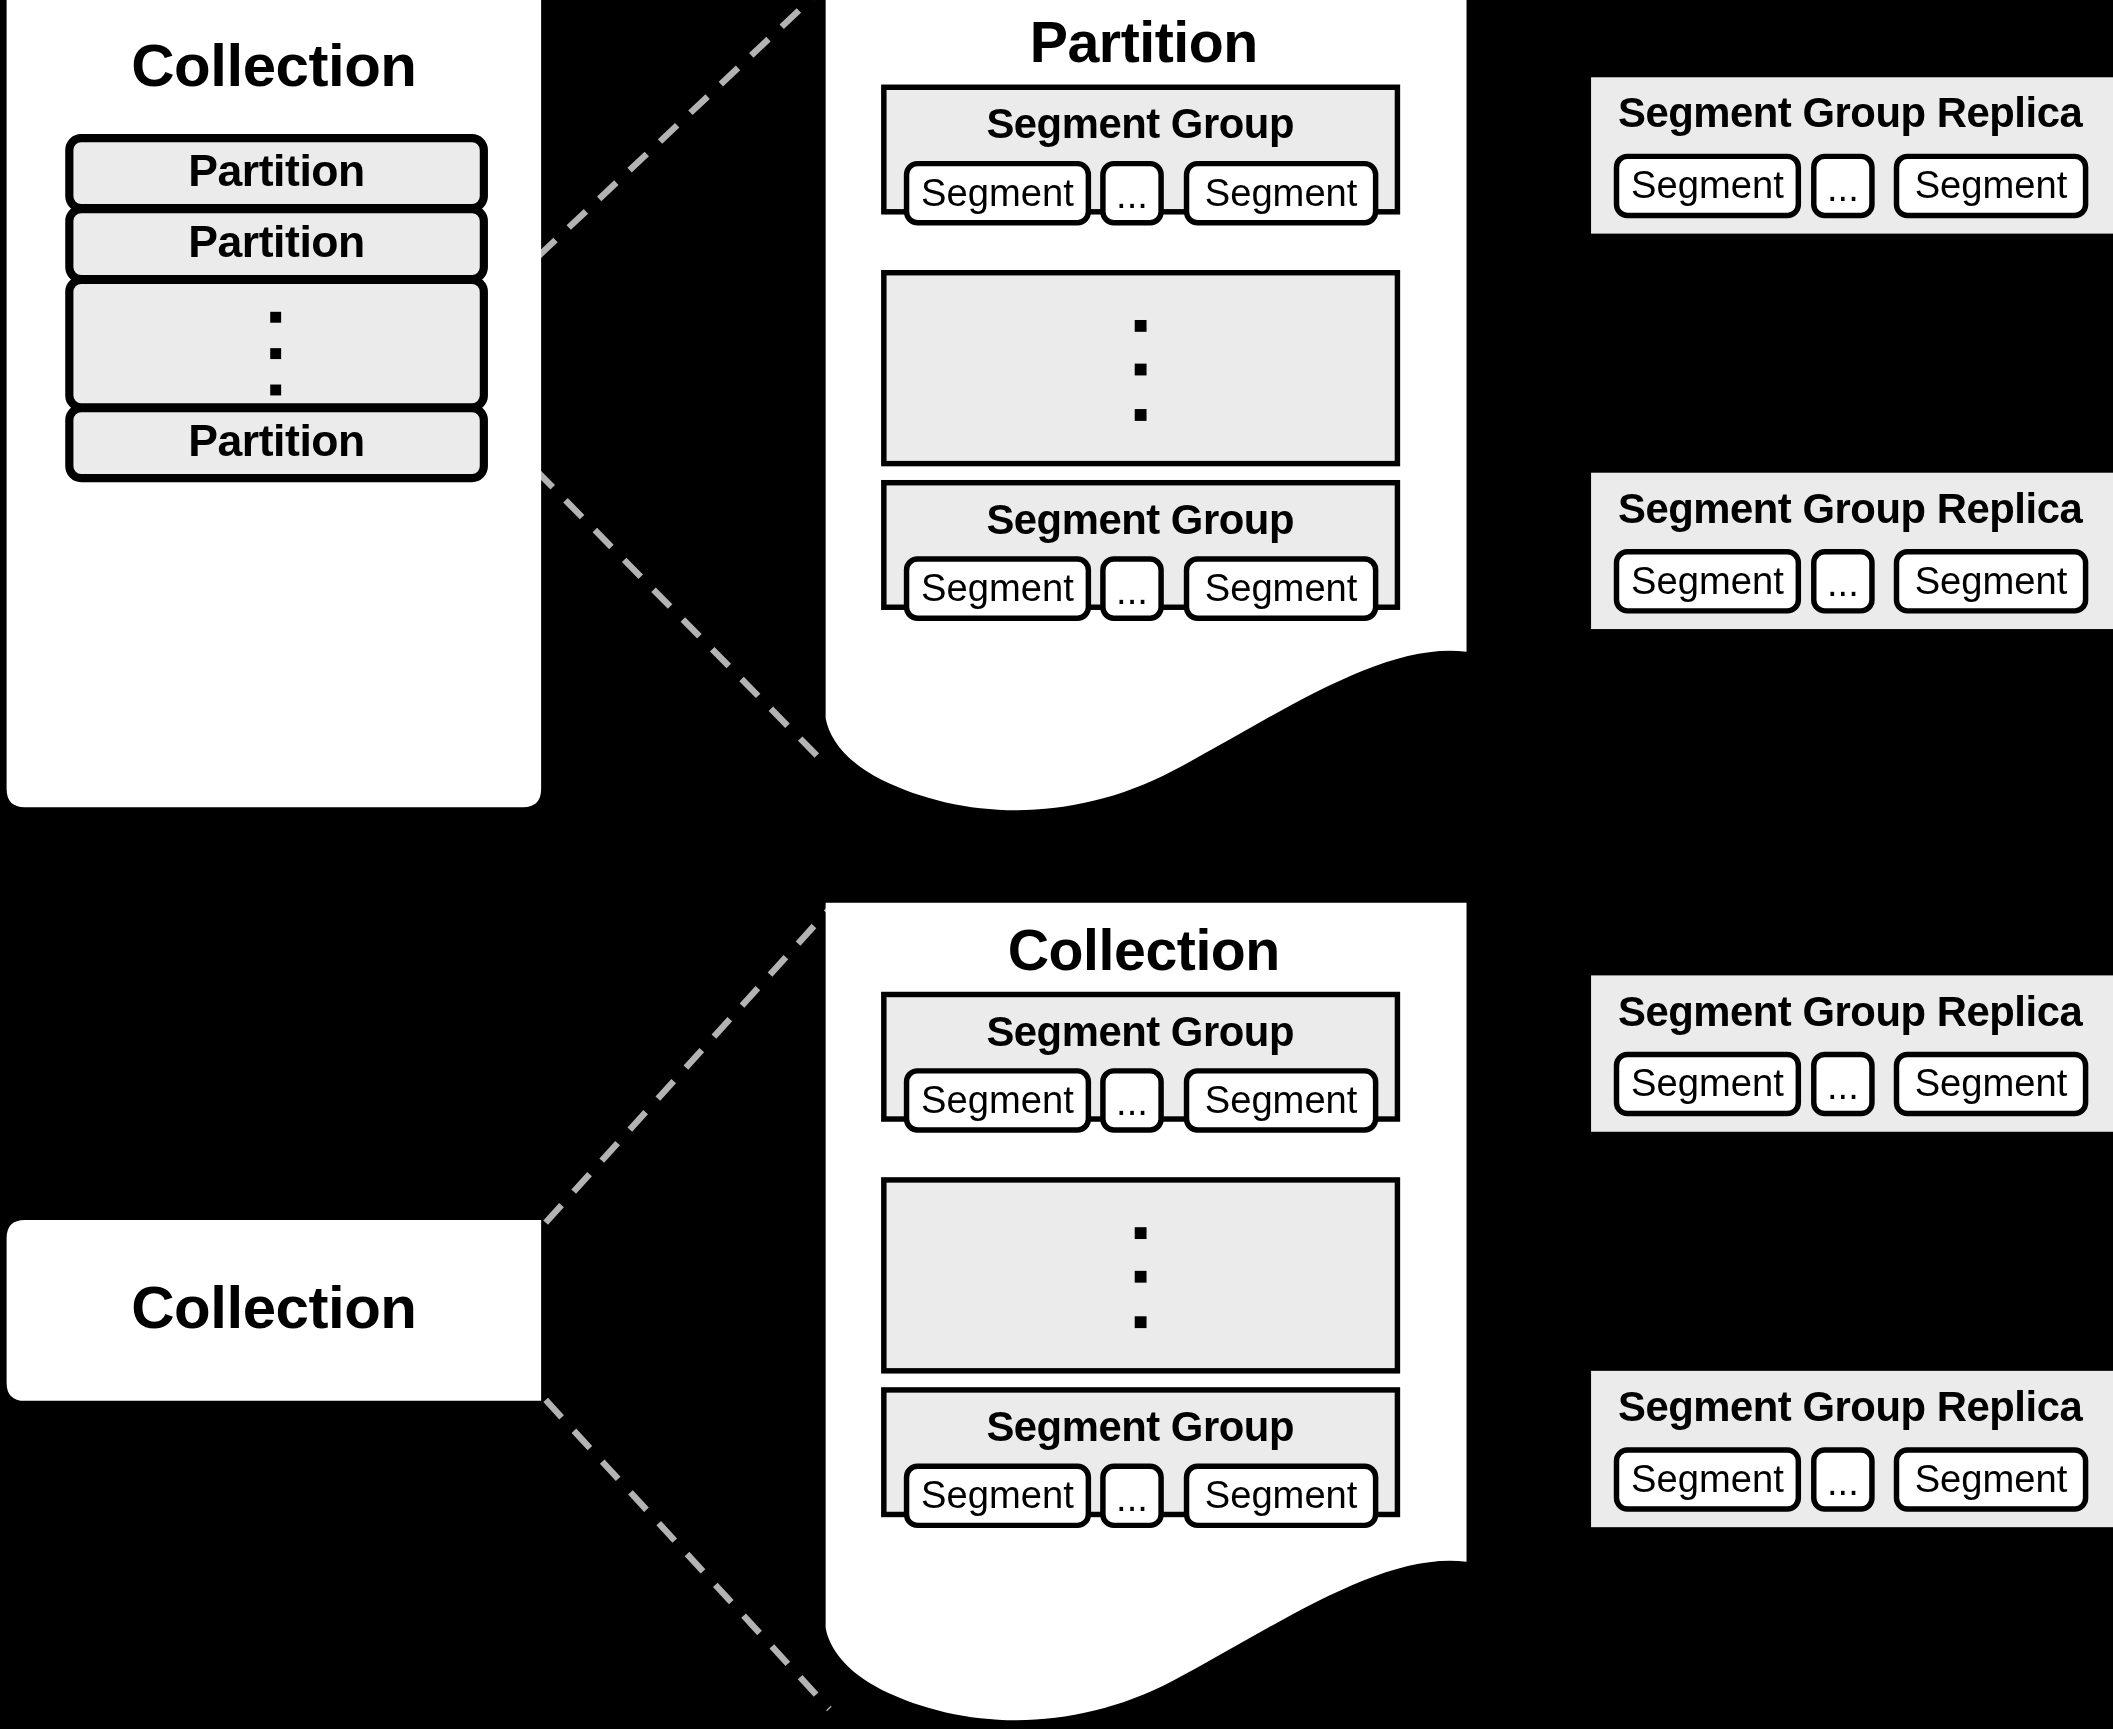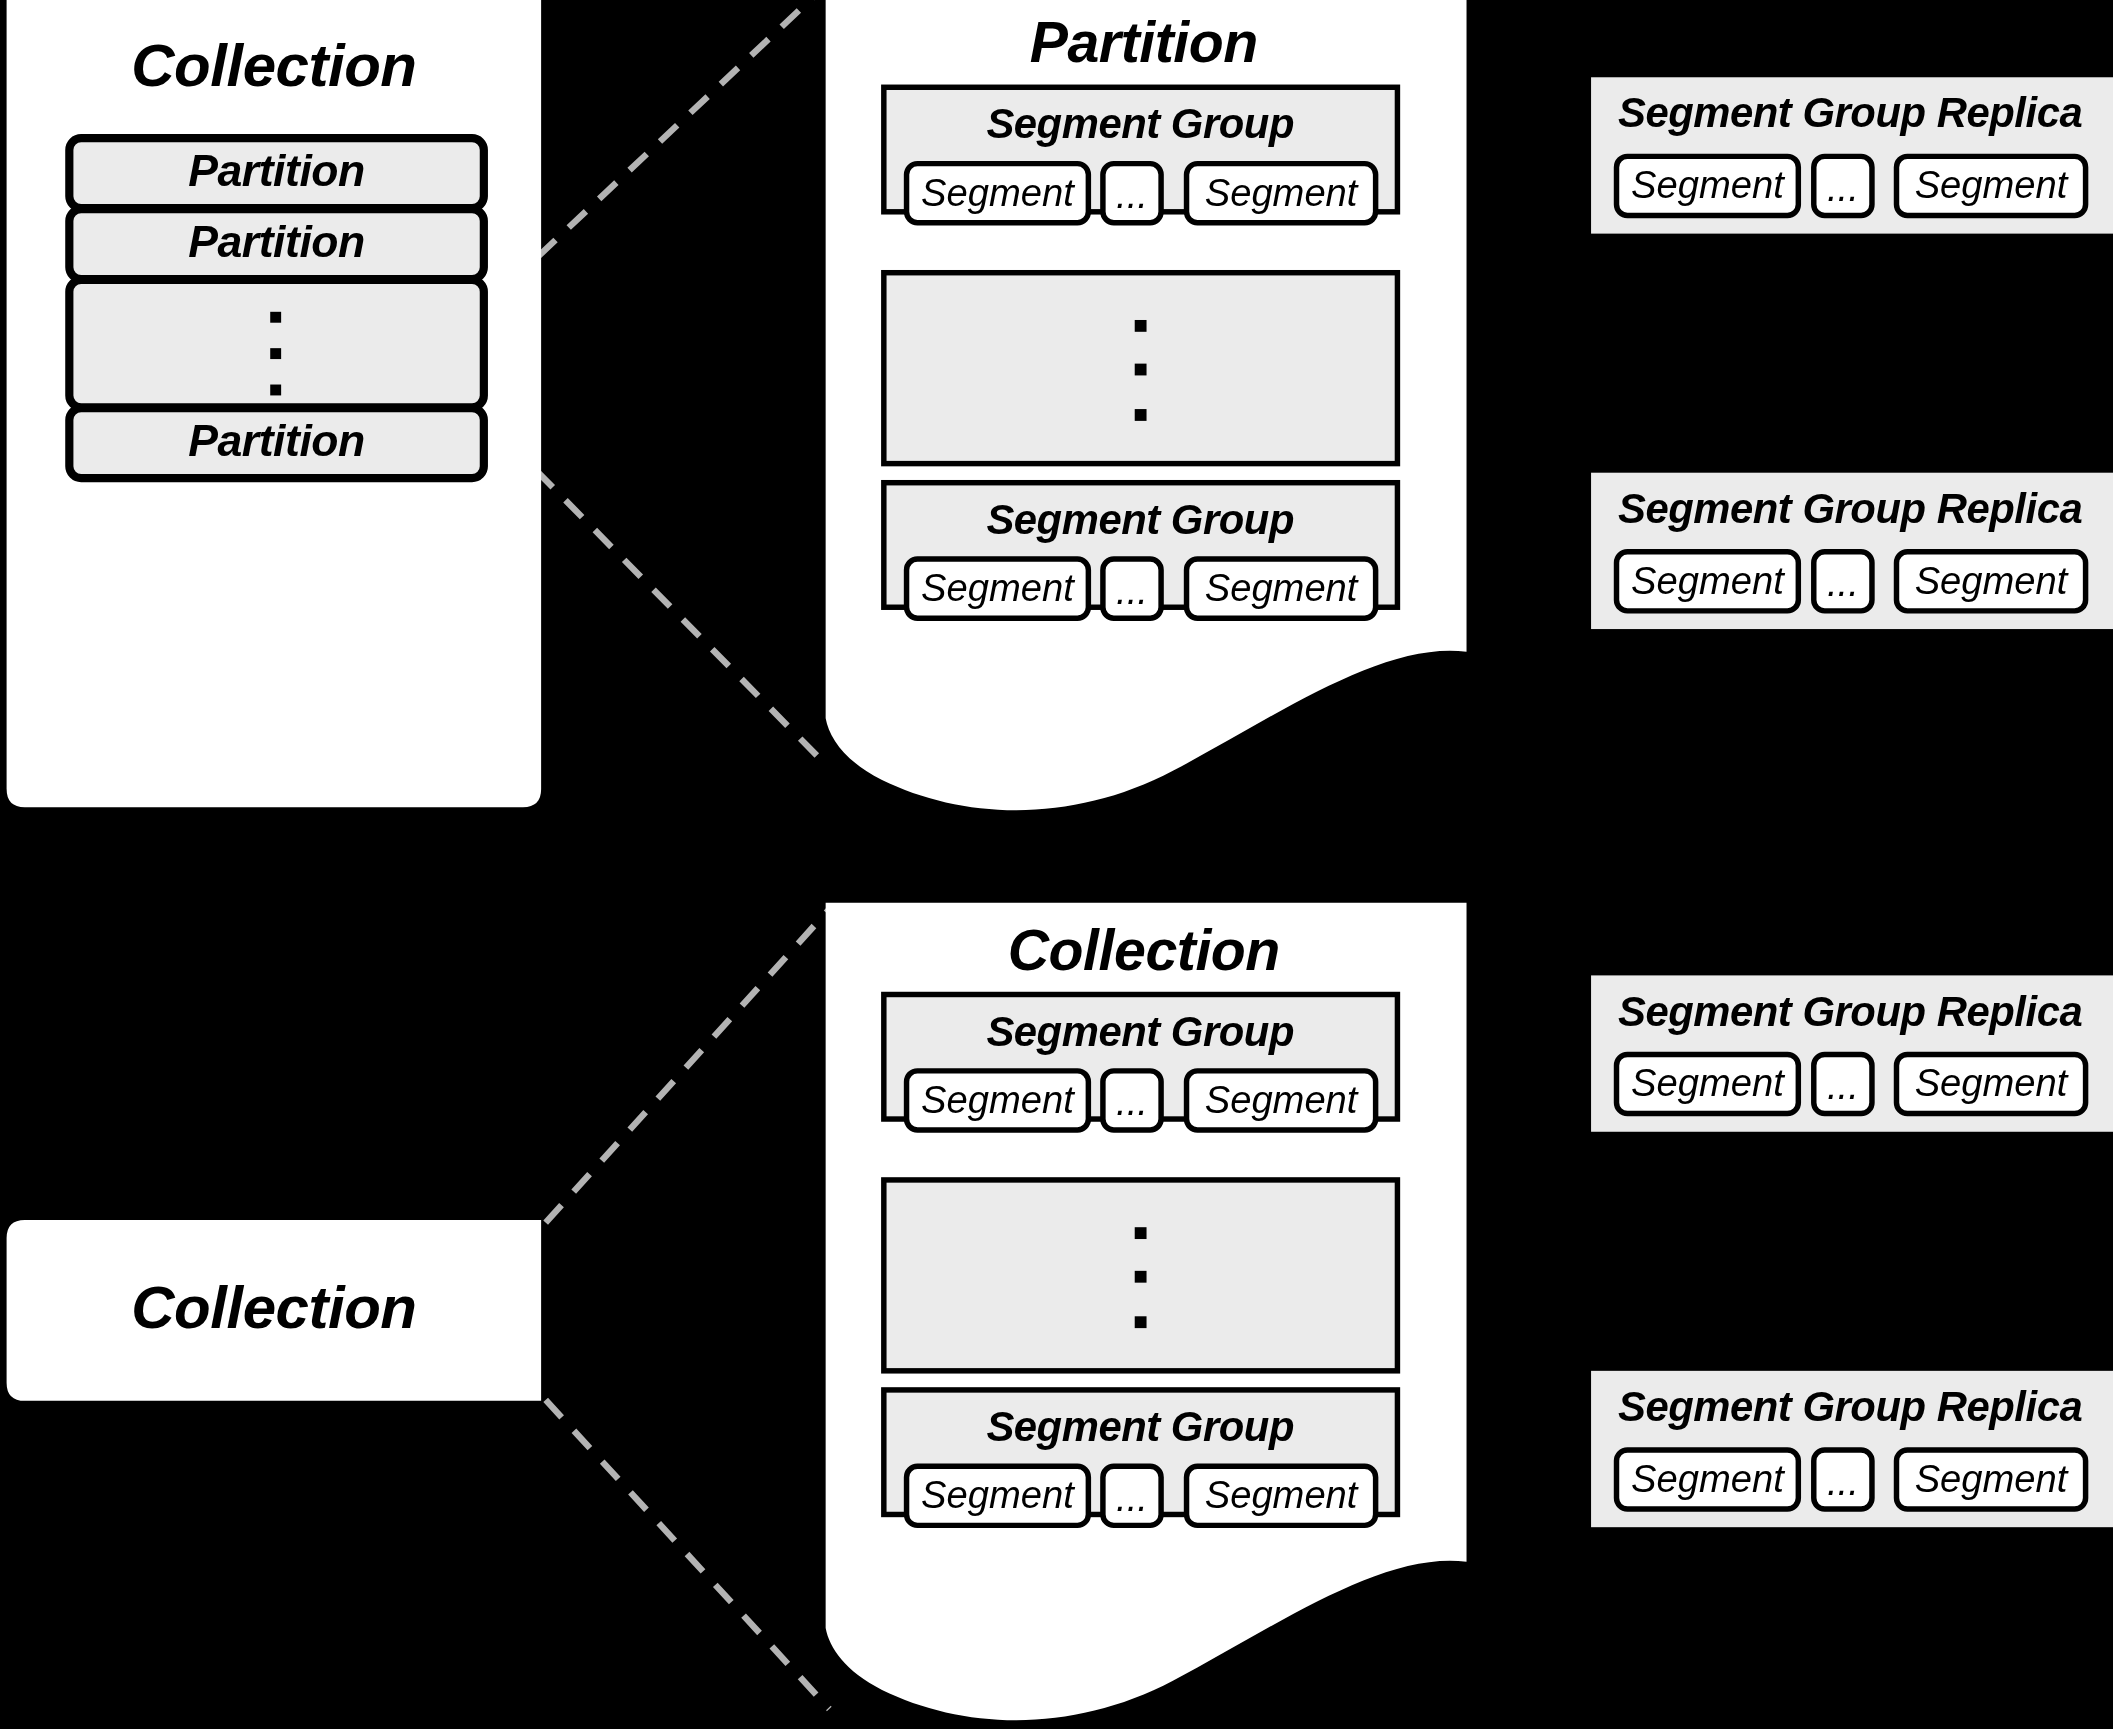--- a/index.html
+++ b/index.html
@@ -1,17 +1,17 @@
 <!DOCTYPE html>
 <html style="font-size:14.5px"><head>
 <meta charset="utf-8">
 <style>
   html,body{margin:0;padding:0;background:#000;}
   #stage{position:relative;width:2114px;height:1729px;background:#000;overflow:hidden;
-         font-family:"Liberation Sans","DejaVu Sans",sans-serif;font-style:italic;}
+         font-family:"Liberation Sans","DejaVu Sans",sans-serif;}
   svg#canvas{position:absolute;left:0;top:0;width:2114px;height:1729px;display:block;}
   .hdr{font-weight:700;font-stretch:condensed;letter-spacing:-0.5px;text-anchor:middle;
        dominant-baseline:middle;fill:#000;font-family:"Liberation Sans Narrow","Liberation Sans","DejaVu Sans Condensed","DejaVu Sans",sans-serif;}
   .seg{font-weight:400;text-anchor:middle;dominant-baseline:middle;fill:#000;
        font-family:"Liberation Sans","DejaVu Sans",sans-serif;}
   .panel{fill:#ffffff;}
   .greybox{fill:#ebebeb;stroke:#000;}
   .greyplain{fill:#ebebeb;stroke:none;}
   .whitebox{fill:#ffffff;stroke:#000;}
   .leader{stroke:#b3b3b3;stroke-width:7;stroke-dasharray:26 20;fill:none;stroke-linecap:butt;}

